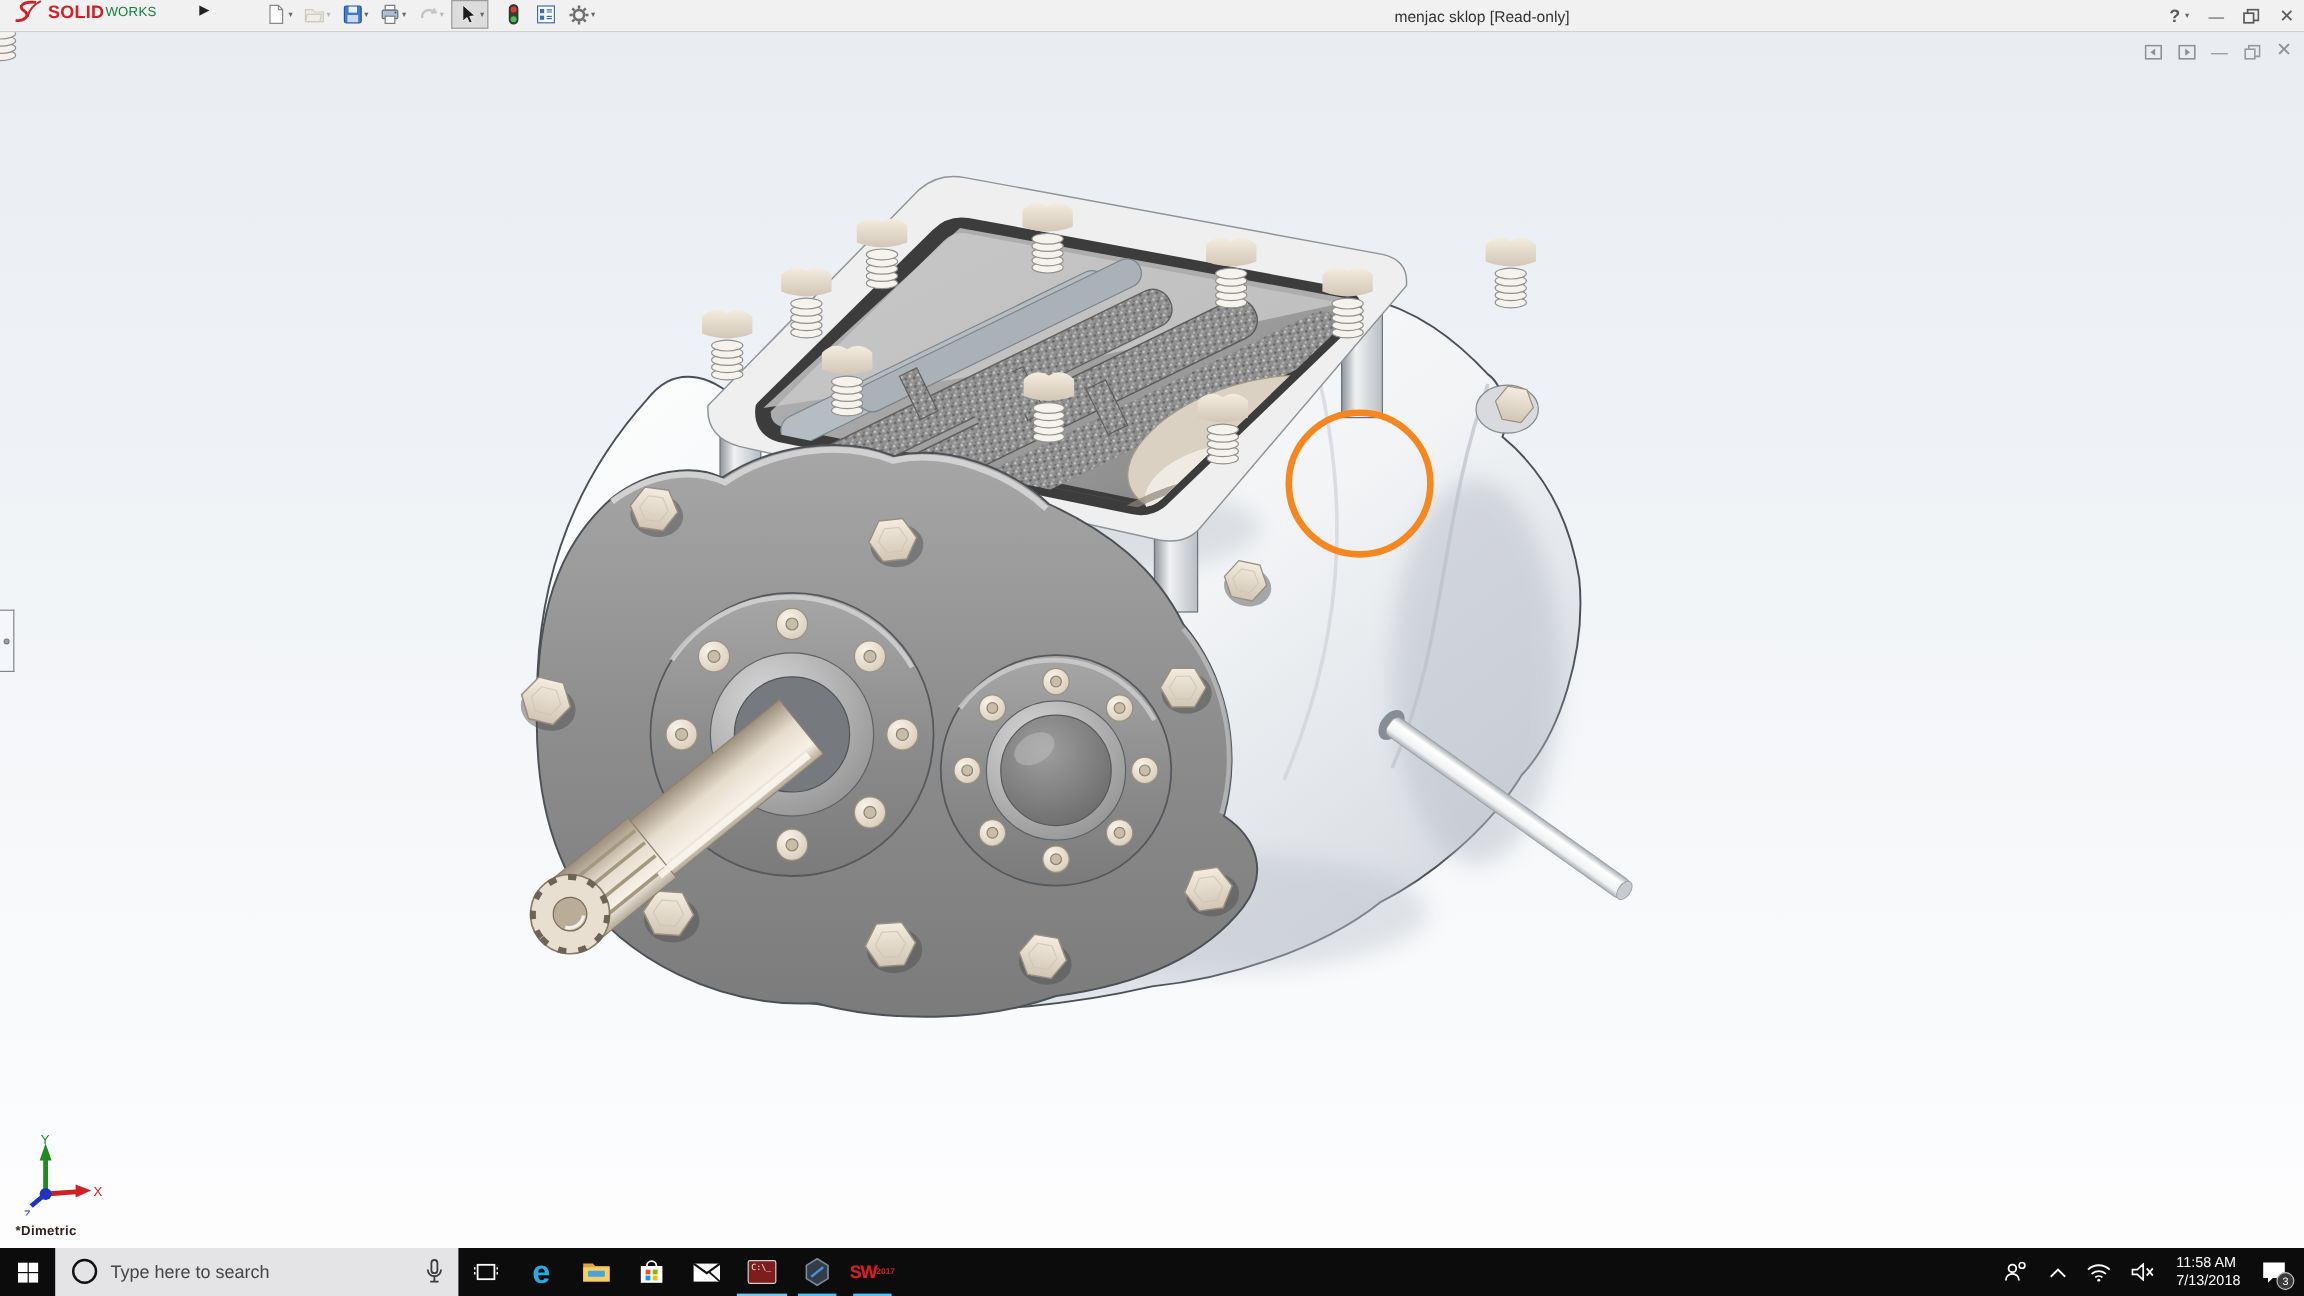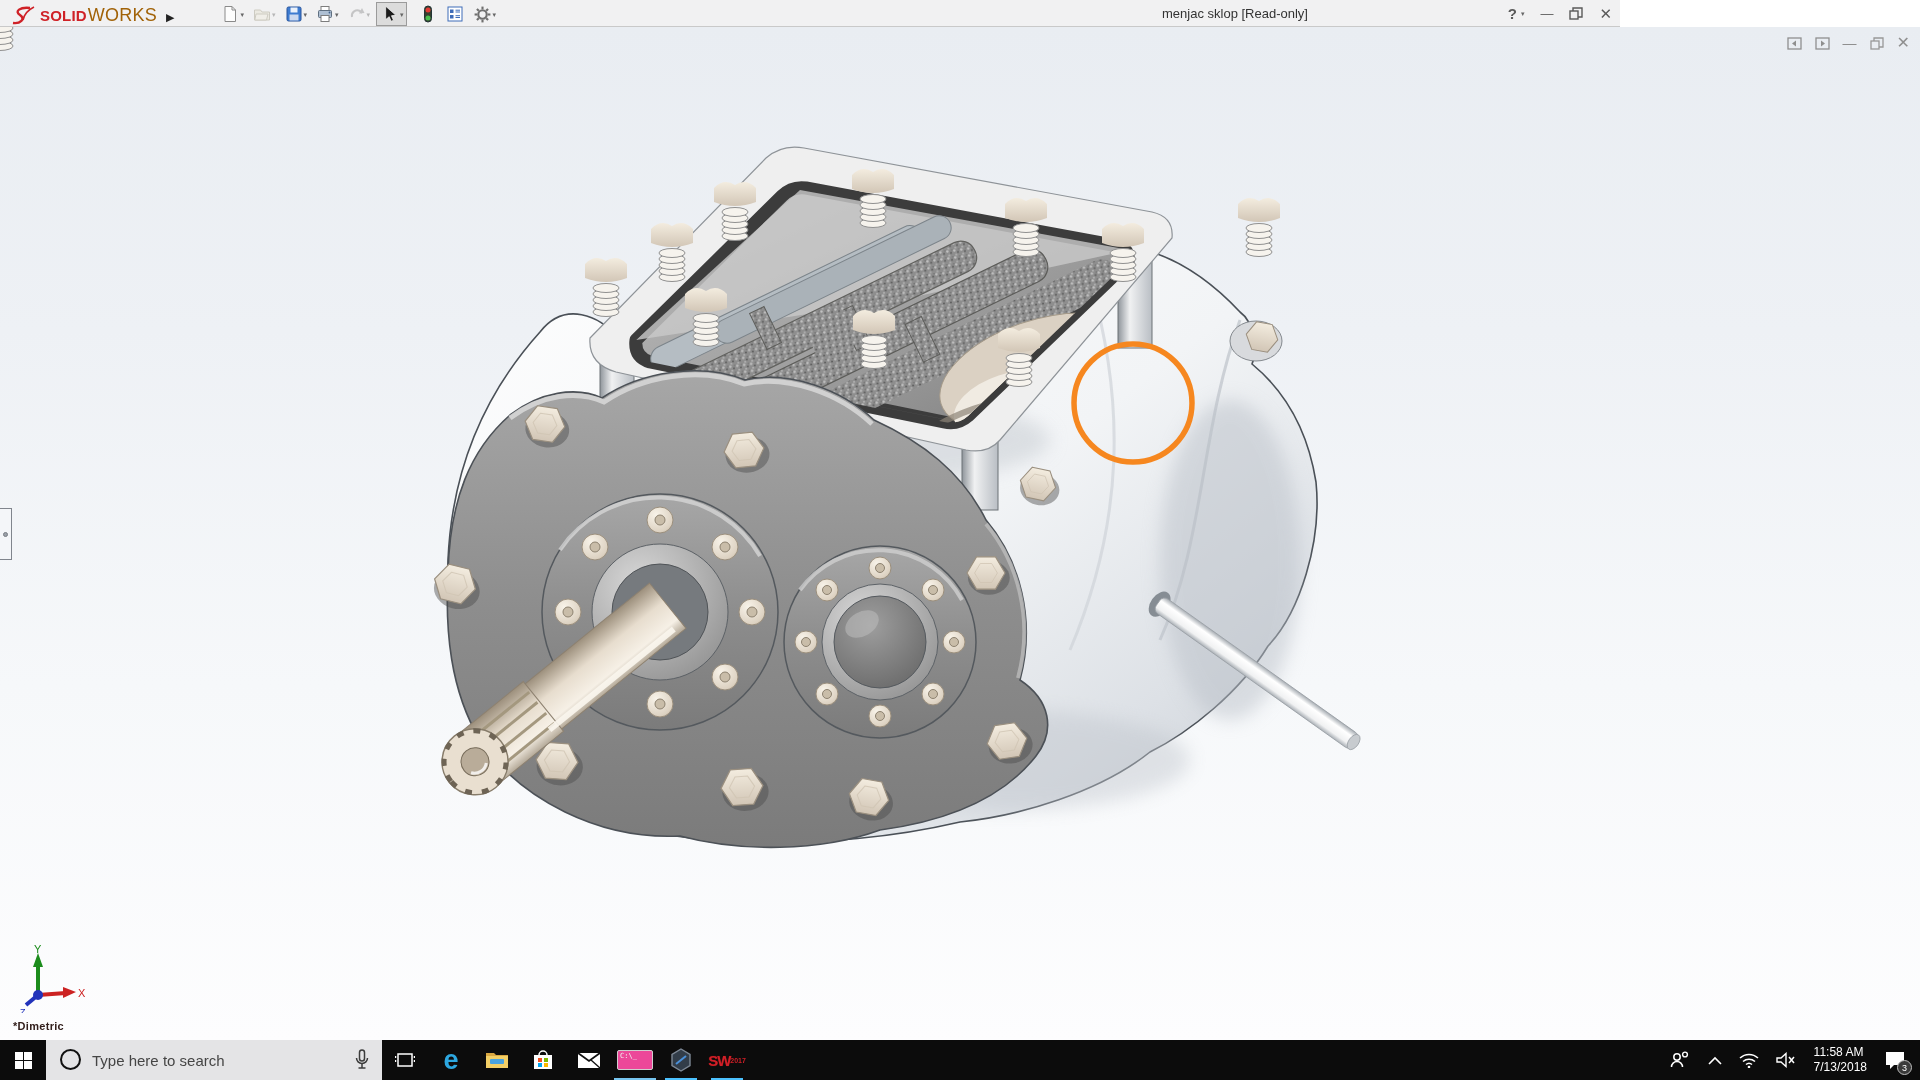--- a/index.html
+++ b/index.html
@@ -1,27 +1,27 @@
 <!DOCTYPE html>
 <html><head>
 <meta charset="utf-8">
 <style>
   * { box-sizing: border-box; margin: 0; padding: 0; }
   html,body { width:1920px; height:1080px; overflow:hidden; font-family:"Liberation Sans", sans-serif; }
   body { position:relative; background:#fff; }
 
   
   .titlebar {
-    position:absolute; top:0; left:0; width:1620px; height:27px;
+    position:absolute; top:0; left:0; width:1920px; height:27px;
     background:#f1f1f2; border-bottom:1px solid #c9c9c9;
-    display:flex; align-items:flex-end;
+    display:flex; align-items:flex-start;
   }
   .brand { display:flex; align-items:center; gap:4px; padding-left:10px; width:158px; }
   .brand-bold { font-size:15px; font-weight:700; color:#cf2127; letter-spacing:.2px; }
-  .brand-light { font-size:18px; font-weight:400; color:#a16207; letter-spacing:.2px; margin-left:-3px; }
+  .brand-light { font-size:11px; font-weight:400; color:#15803d; letter-spacing:.2px; margin-left:-3px; }
   .flyout { font-size:11px; color:#222; padding:2px 8px; cursor:default; }
   .tools { display:flex; align-items:center; gap:3px; margin-left:36px; }
   .tbtn { display:flex; align-items:center; gap:1px; padding:1px 2px; border:1px solid transparent; }
   .tbtn.pressed { background:#dcdcdc; border:1px solid #9b9b9b; }
   .tbtn.disabled { opacity:.42; filter:grayscale(.6); }
   .caret { font-size:7px; color:#666; line-height:7px; }
   .win-title {
     position:absolute; left:1235px; top:6px; transform:translateX(-50%);
     font-size:13px; color:#333; white-space:nowrap;
   }
@@ -63,21 +63,21 @@
   }
   .searchbox input::placeholder { color:#454545; opacity:1; }
   .cortana-ring { position:absolute; left:14px; top:9px; width:21px; height:21px; border:2.5px solid #111; border-radius:50%; }
   .mic { position:absolute; right:12px; top:9px; }
   .tb-app { width:46px; height:40px; display:flex; align-items:center; justify-content:center; position:relative; }
   .run-line { position:absolute; bottom:0; left:7px; right:7px; height:2px; background:#4cc2ff; }
   .run-line.active { left:2px; right:2px; background:#76c5f0; }
   .sw-icon { display:flex; flex-direction:row; align-items:center; line-height:11px; }
   .sw-top { font-size:15px; font-weight:700; color:#d01f27; letter-spacing:-1px; text-shadow:0 0 1px #7e1014; }
   .sw-year { font-size:7px; font-weight:700; color:#d01f27; }
-  .cmd-box { width:36px; height:20px; background:#ec4899; border:1px solid #cfcfcf; border-radius:2px; position:relative; }
+  .cmd-box { width:24px; height:20px; background:#7f1d1d; border:1px solid #cfcfcf; border-radius:2px; position:relative; }
   .cmd-label { position:absolute; left:2px; top:1px; font-size:7px; color:#f0f0f0; font-family:"DejaVu Sans Mono",monospace; }
   .tray { margin-left:auto; display:flex; align-items:center; gap:7px; padding-right:6px; }
   .tray-btn { height:40px; display:flex; align-items:center; justify-content:center; padding:0 5px; }
   .clock { color:#fff; font-size:12px; line-height:15px; padding:0 6px; }
   .action { position:relative; padding:0 8px 0 4px; height:40px; display:flex; align-items:center; }
   .badge {
     position:absolute; right:2px; bottom:5px; min-width:15px; height:15px; border-radius:50%;
     background:#3a3a3a; border:1px solid #bdbdbd; color:#fff; font-size:9px;
     display:flex; align-items:center; justify-content:center;
   }

